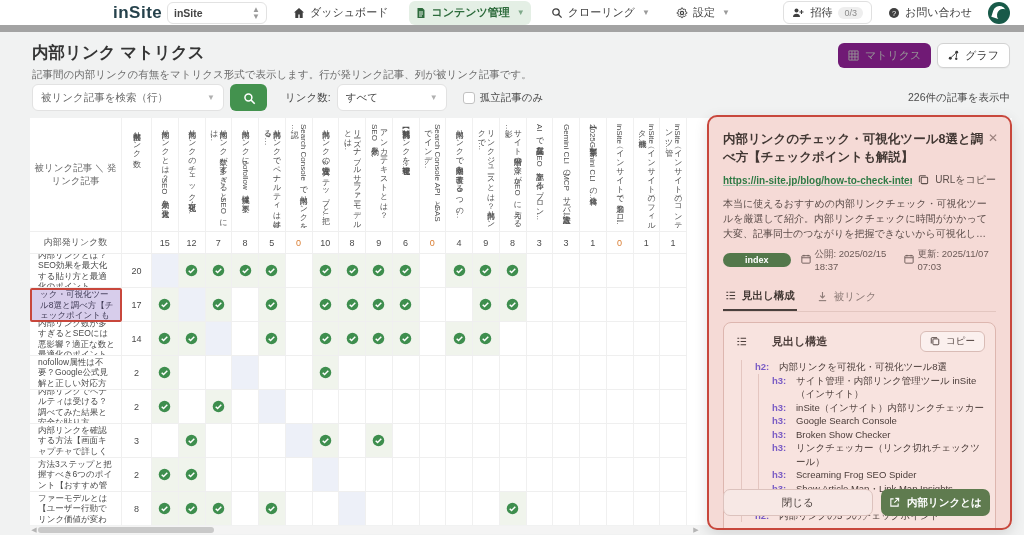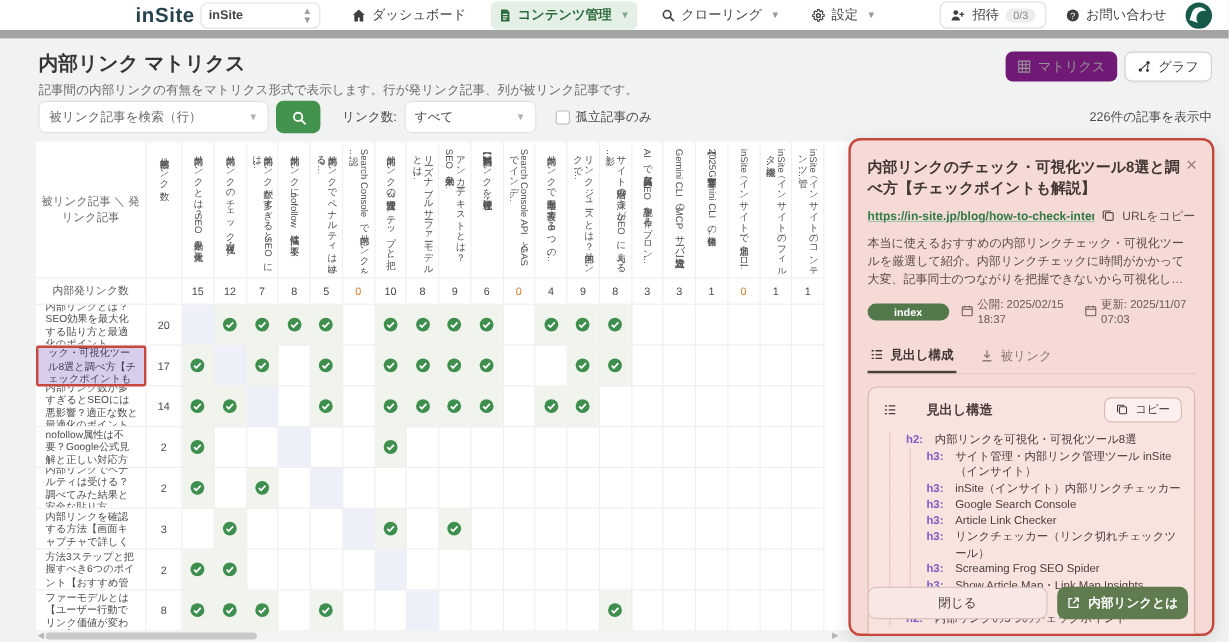--- a/index.html
+++ b/index.html
@@ -828,21 +828,21 @@
         <div class="titem">
           <span class="guide"></span>
           <span class="guide"></span>
           <span class="hlabel">h3:</span>
           <span class="htext">Google Search Console</span>
         </div>
         <div class="titem">
           <span class="guide"></span>
           <span class="guide"></span>
           <span class="hlabel">h3:</span>
-          <span class="htext">Article Link Checker</span>
+          <span class="htext">Broken Show Checker</span>
         </div>
         <div class="titem">
           <span class="guide"></span>
           <span class="guide"></span>
           <span class="hlabel">h3:</span>
           <span class="htext">リンクチェッカー（リンク切れチェックツール）</span>
         </div>
         <div class="titem">
           <span class="guide"></span>
           <span class="guide"></span>

